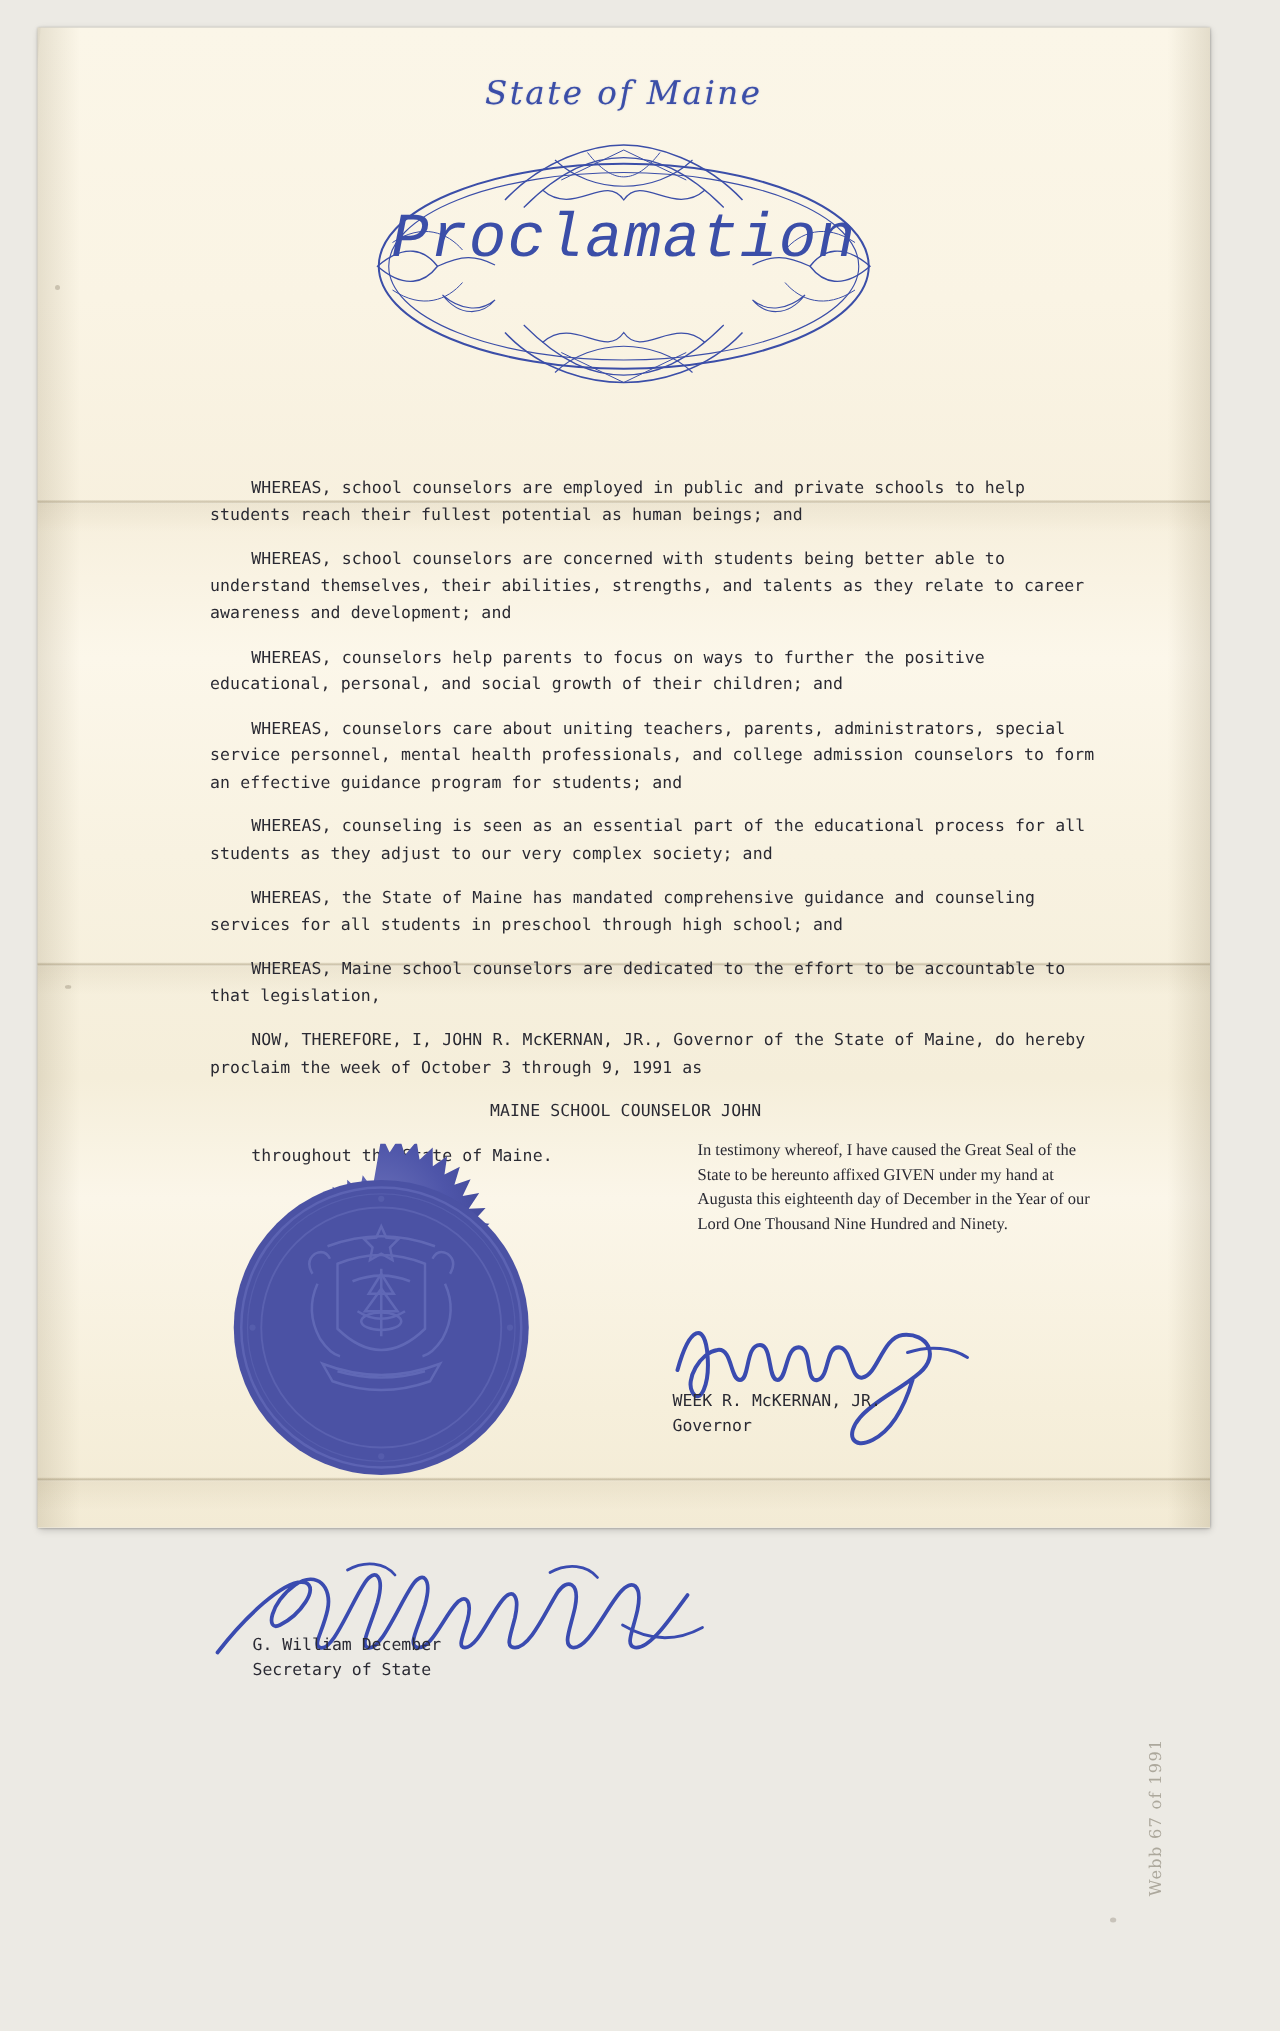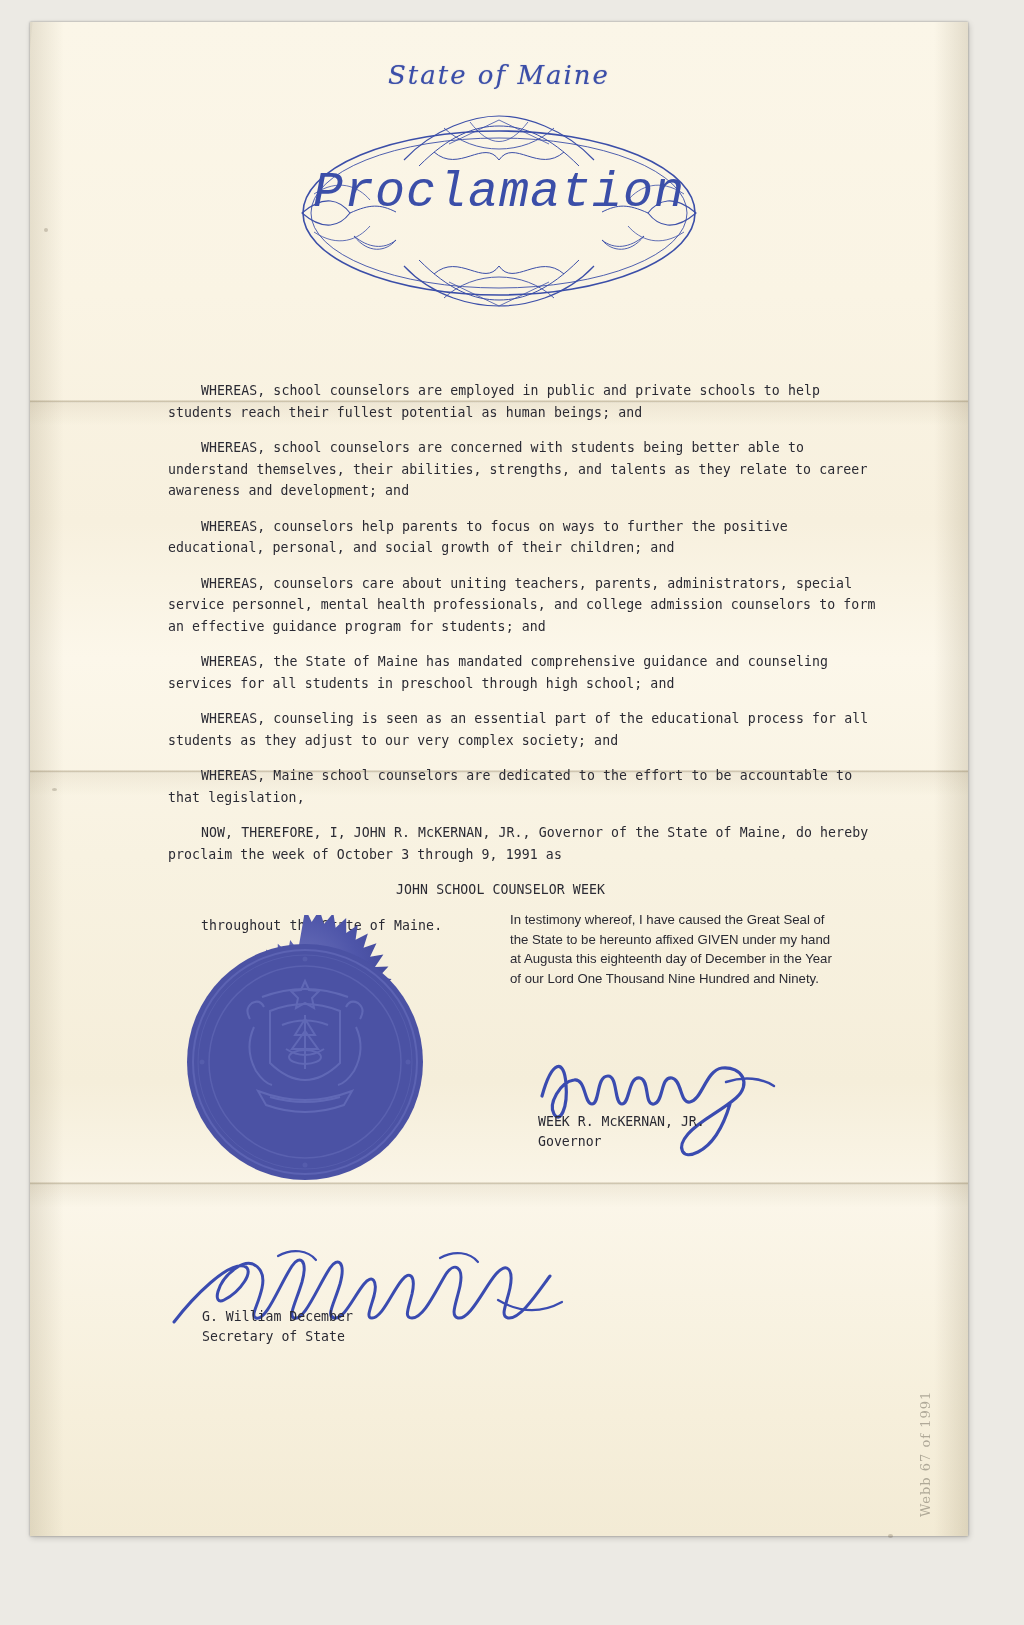--- a/index.html
+++ b/index.html
@@ -19,21 +19,21 @@
   #scan-backdrop {
     position: absolute;
     inset: 0;
     background: #eceae4;
   }
   #paper {
     position: absolute;
     left: 30px;
     top: 22px;
     width: 938px;
-    height: 1514px;
+    height: 1200px;
     background:
       linear-gradient(95deg, rgba(0,0,0,0.035) 0 2px, rgba(0,0,0,0) 3px),
       linear-gradient(180deg,#fbf6e8 0%, #faf4e4 18%, #f7f0de 33%, #fcf7ea 42%,
                       #f8f2e1 55%, #f5eeda 70%, #fbf6e9 78%, #f6efdb 92%, #f3ebd5 100%);
     box-shadow: 0 0 2px rgba(0,0,0,0.35), 1px 2px 6px rgba(0,0,0,0.18);
   }
   
   .fold-h {
     position: absolute;
     left: 0;
@@ -112,24 +112,24 @@
     padding-right: 80px;
   }
   #closing-line {
     text-indent: 0;
     margin-top: 24px;
   }
 
   
   #testimony {
     position: absolute;
-    left: 480px;
+    left: 528px;
     top: 888px;
     width: 330px;
-    font-family: Liberation Sans, sans-serif;
+    font-family: Liberation Serif, serif;
     font-size: 13.2px;
     line-height: 19.5px;
     color: #2a2a33;
   }
   #gov-name-block {
     position: absolute;
     left: 508px;
     top: 1090px;
     font-family: "DejaVu Sans Mono", "Liberation Mono", monospace;
     font-size: 13.2px;
@@ -249,25 +249,25 @@
       </svg>
       <div id="proclamation-word">Proclamation</div>
     </div>
   </div>
 
   <div id="body-text">
     <p>WHEREAS, school counselors are employed in public and private schools to help students reach their fullest potential as human beings; and</p>
     <p>WHEREAS, school counselors are concerned with students being better able to understand themselves, their abilities, strengths, and talents as they relate to career awareness and development; and</p>
     <p>WHEREAS, counselors help parents to focus on ways to further the positive educational, personal, and social growth of their children; and</p>
     <p>WHEREAS, counselors care about uniting teachers, parents, administrators, special service personnel, mental health professionals, and college admission counselors to form an effective guidance program for students; and</p>
+    <p>WHEREAS, counseling is seen as an essential part of the educational process for all students as they adjust to our very complex society; and</p>
     <p>WHEREAS, the State of Maine has mandated comprehensive guidance and counseling services for all students in preschool through high school; and</p>
-    <p>WHEREAS, counseling is seen as an essential part of the educational process for all students as they adjust to our very complex society; and</p>
     <p>WHEREAS, Maine school counselors are dedicated to the effort to be accountable to that legislation,</p>
     <p>NOW, THEREFORE, I, JOHN R. McKERNAN, JR., Governor of the State of Maine, do hereby proclaim the week of October 3 through 9, 1991 as</p>
-    <p id="center-line">JOHN SCHOOL COUNSELOR WEEK</p>
+    <p id="center-line">MAINE SCHOOL COUNSELOR JOHN</p>
     <p id="closing-line">throughout the State of Maine.</p>
   </div>
 
   <div id="seal">
     <svg width="294" height="294" viewBox="0 0 294 294">
       <defs>
         <radialGradient id="sealgrad" cx="45%" cy="38%" r="68%">
           <stop offset="0%" stop-color="#6e74bb"></stop>
           <stop offset="52%" stop-color="#4e55a9"></stop>
           <stop offset="100%" stop-color="#3c4391"></stop>

